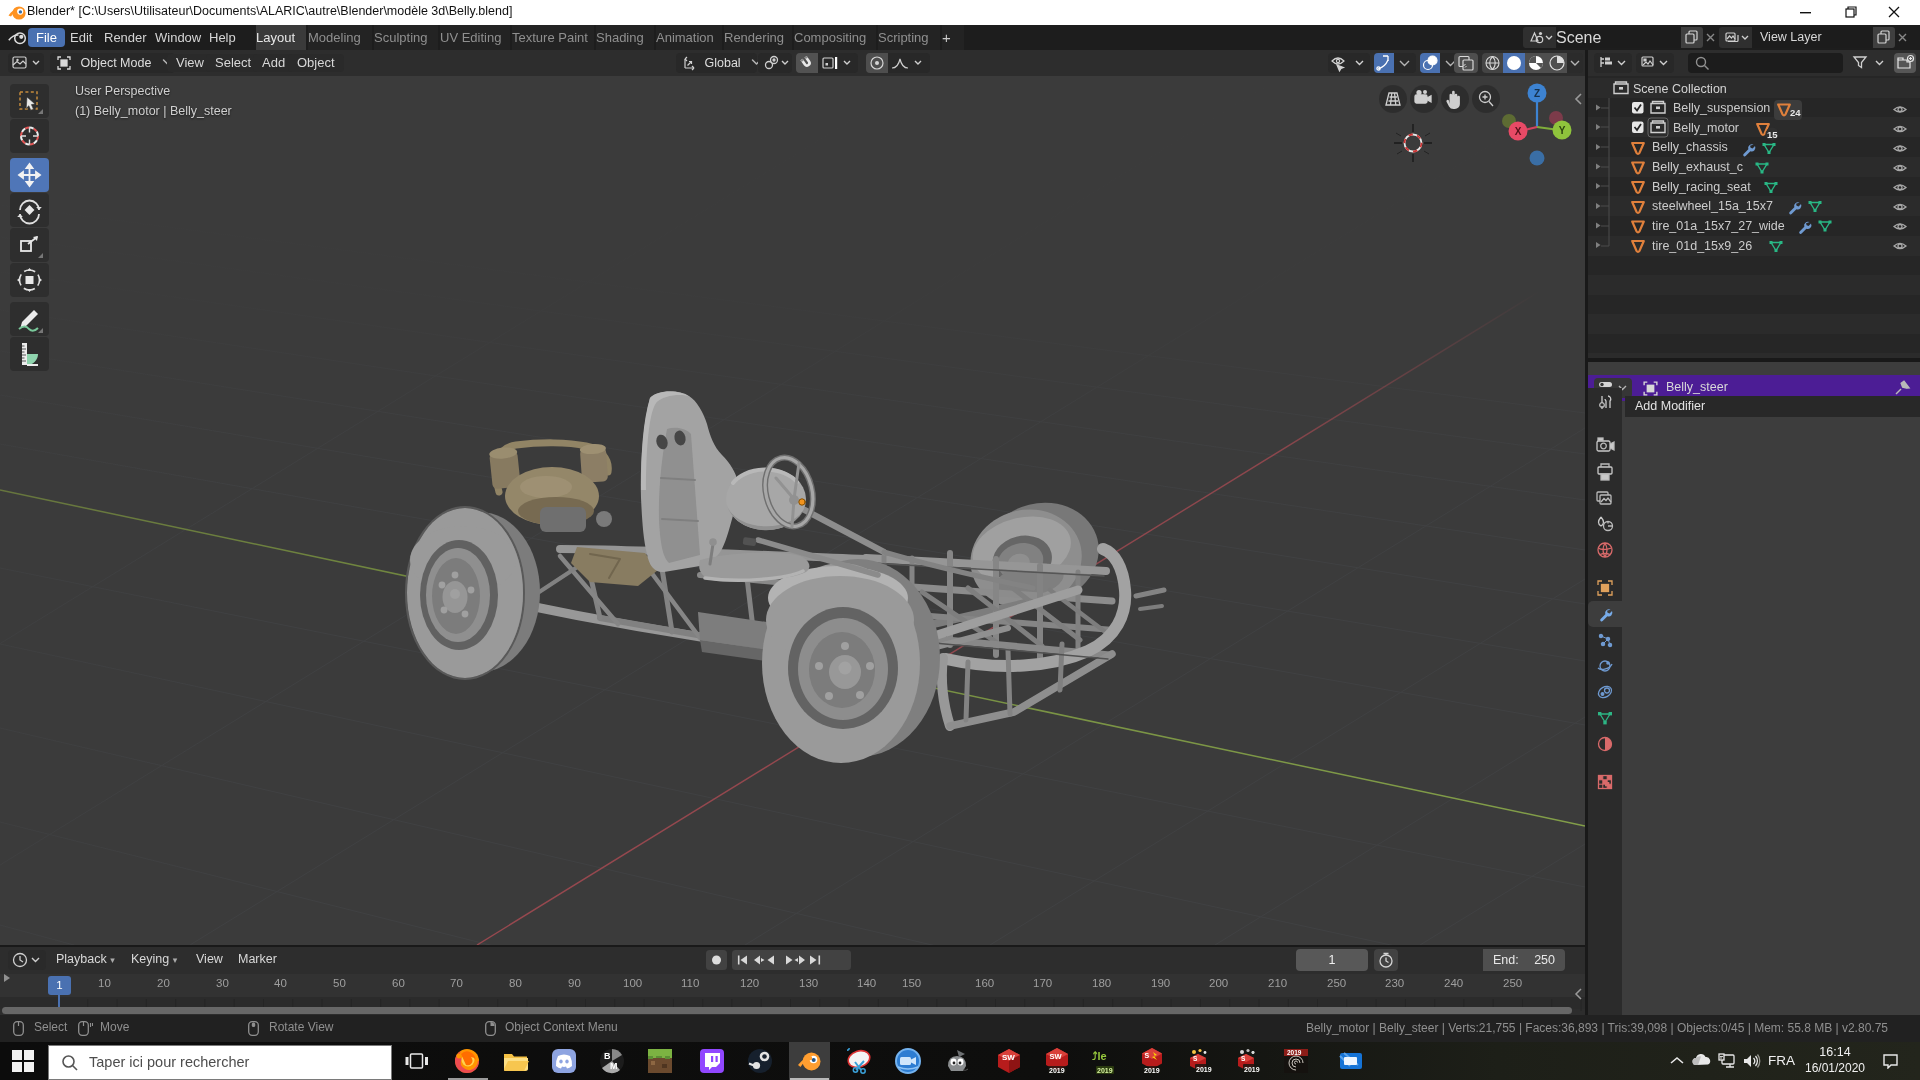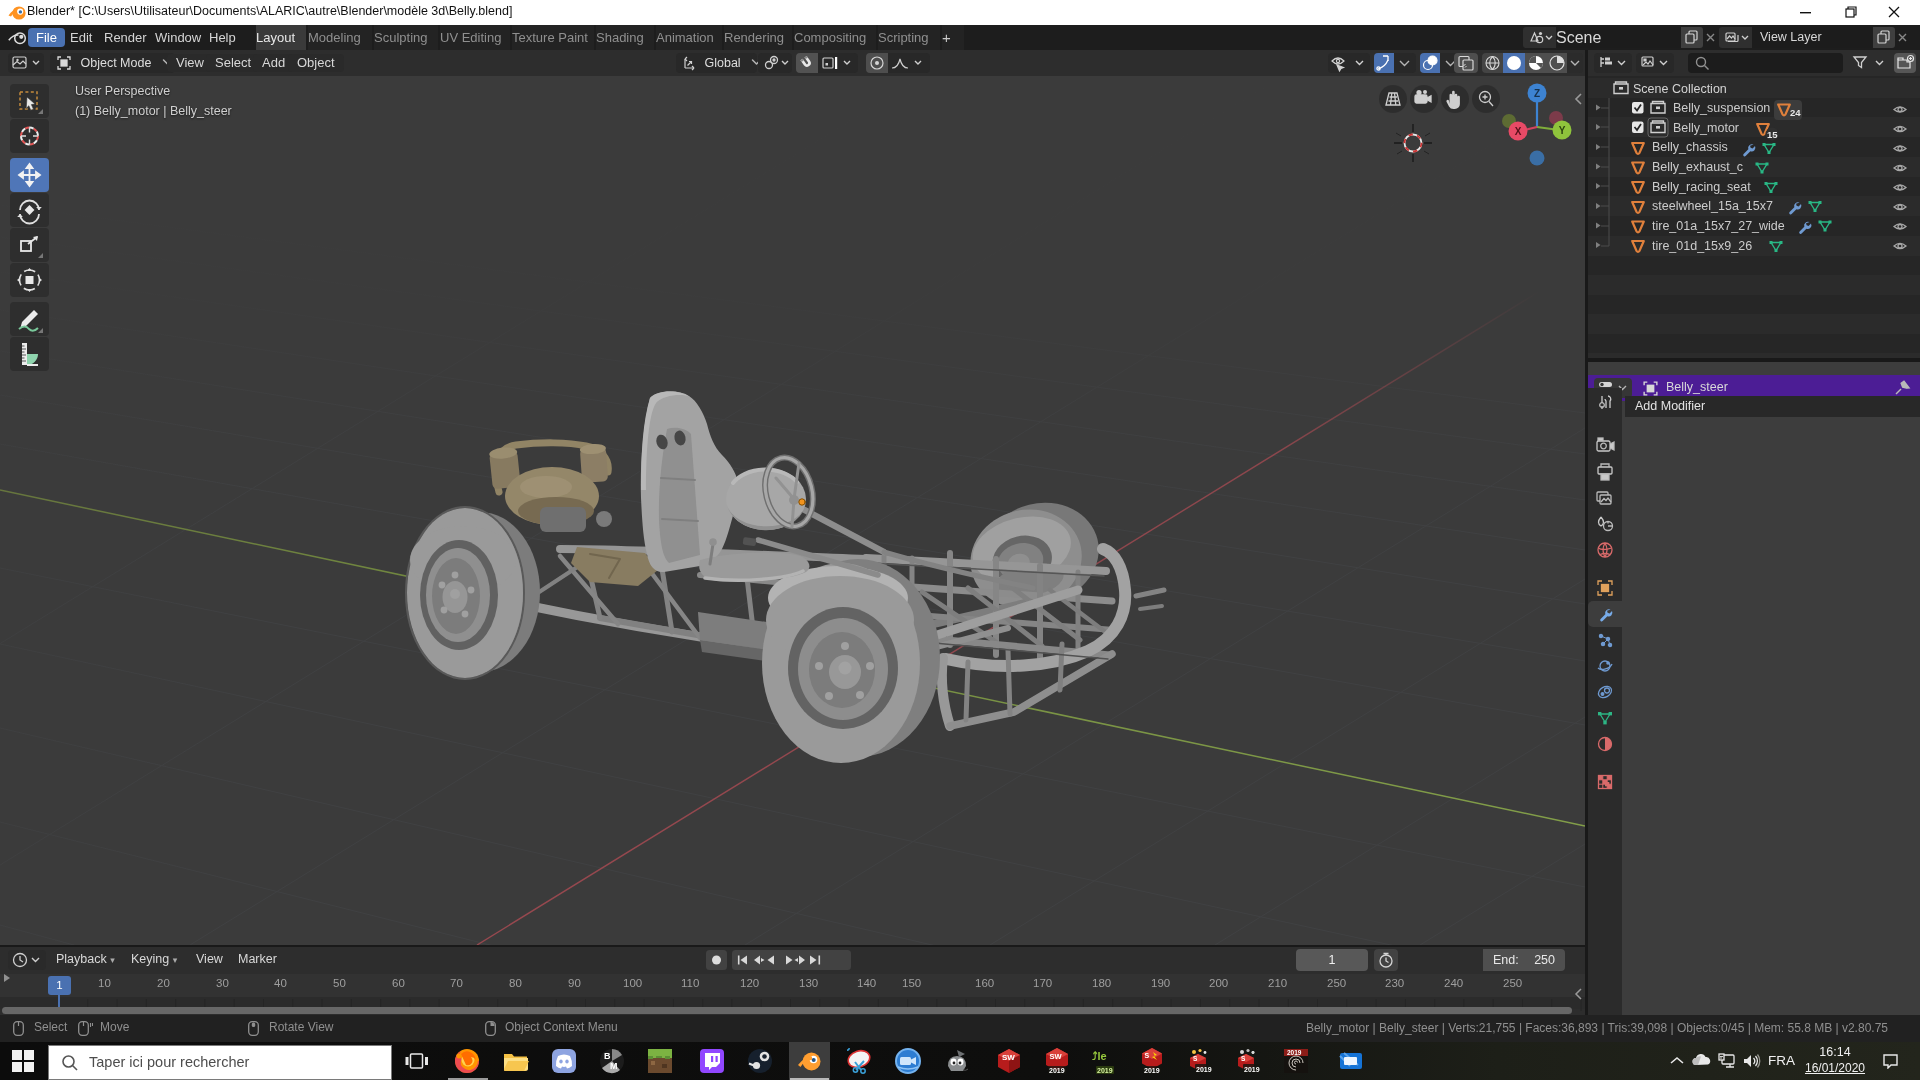--- a/index.html
+++ b/index.html
@@ -1138,21 +1138,21 @@
           <path d="M3,3.5 h3 M3,5 h2" stroke-width="0.9"></path>
         </g>
       </svg>
     <svg class="abs" style="left:1742px;top:11px;" width="20" height="16">
         <path d="M2,6 h3 l4,-4 v12 l-4,-4 h-3 Z" fill="#e8e8e8"></path>
         <path d="M11.5,5 a4.5,4.5 0 0 1 0,6 M13.5,3 a7.5,7.5 0 0 1 0,10" fill="none" stroke="#e8e8e8" stroke-width="1.3"></path>
         <path d="M15.5,1.5 a10.5,10.5 0 0 1 0,13" fill="none" stroke="#9a9a93" stroke-width="1.3"></path>
       </svg>
     <div class="abs" style="left:1768px;top:11px;color:#f0f0f0;font-size:13.5px;">FRA</div>
     <div class="abs" style="left:1804px;top:3px;width:62px;text-align:center;color:#f0f0f0;font-size:12.5px;">16:14</div>
-    <div class="abs" style="left:1797px;top:19px;width:76px;text-align:center;color:#f0f0f0;font-size:12px;text-decoration:underline;">16/01/2020</div>
+    <div class="abs" style="left:1797px;top:19px;width:76px;text-align:center;color:#f0f0f0;font-size:12px;">16/01/2020</div>
     <svg class="abs" style="left:1882px;top:11px;" width="18" height="16">
         <path d="M2,2 h13 v10 h-6 l-3,3 v-3 h-4 Z" fill="none" stroke="#e8e8e8" stroke-width="1.4"></path>
       </svg>
   </div>
   <div id="searchbox" class="abs"><svg class="abs" style="left:12px;top:8px;" width="18" height="18">
         <circle cx="7.5" cy="7.5" r="5.5" fill="none" stroke="#555" stroke-width="1.6"></circle>
         <path d="M11.5,11.5 l4.5,4.5" stroke="#555" stroke-width="1.6"></path>
       </svg><span style="margin-left:40px;">Taper ici pour rechercher</span></div>
 </div>
 

